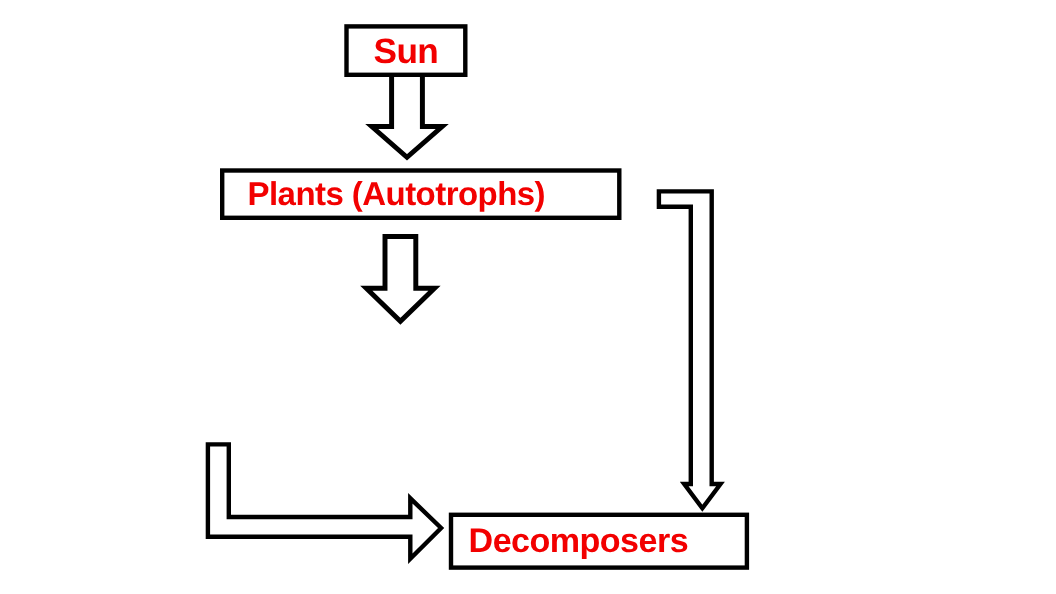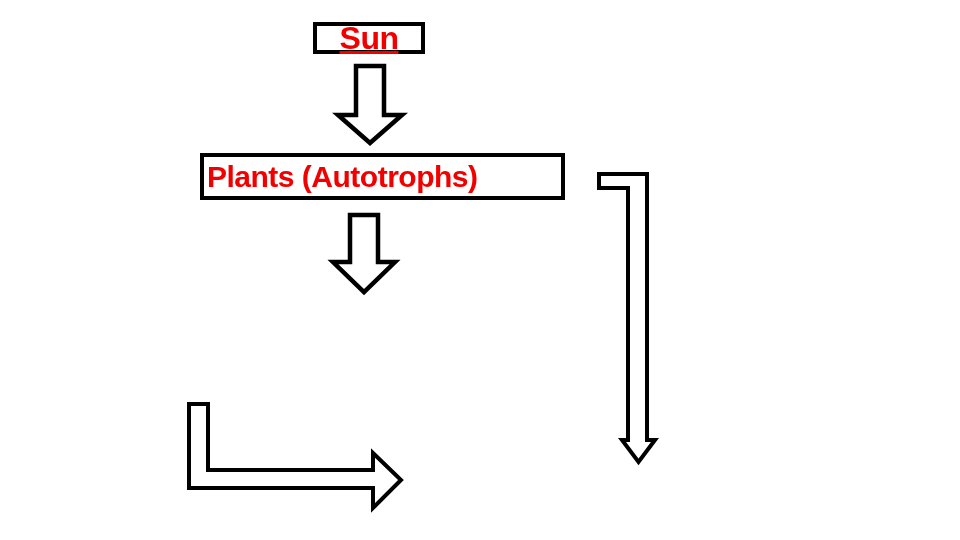--- a/index.html
+++ b/index.html
@@ -42,28 +42,27 @@
     border:4px solid var(--node-border);
     color:var(--label-red);
     font-weight:bold;
     display:flex;
     align-items:center;
     white-space:nowrap;
     letter-spacing:-0.5px;
     font-size:30px;
   }
   .node-sun{
-    left:313px; top:22px; width:112px; height:32px;
+    left:313px; top:22px; width:112px; height:48px;
     justify-content:center;
     font-size:32px;
-    text-decoration:underline;
   }
   .node-plants{
     left:200px; top:153px; width:365px; height:47px;
-    padding-left:3px;
+    padding-left:21px;
   }
   .node-consumers{
     left:161px; top:308px; width:454px; height:52px;
     padding-left:8px;
   }
   .node-decomposers{
     left:408px; top:466px; width:273px; height:52px;
     padding-left:14px;
     font-size:31px;
   }
@@ -86,14 +85,17 @@
 
   <div class="node node-sun">
     <span>Sun</span>
   </div>
 
   <div class="node node-plants">
     <span>Plants (Autotrophs)</span>
   </div>
 
 
+  <div class="node node-decomposers">
+    <span>Decomposers</span>
+  </div>
 
 </div>
 
 </body></html>

